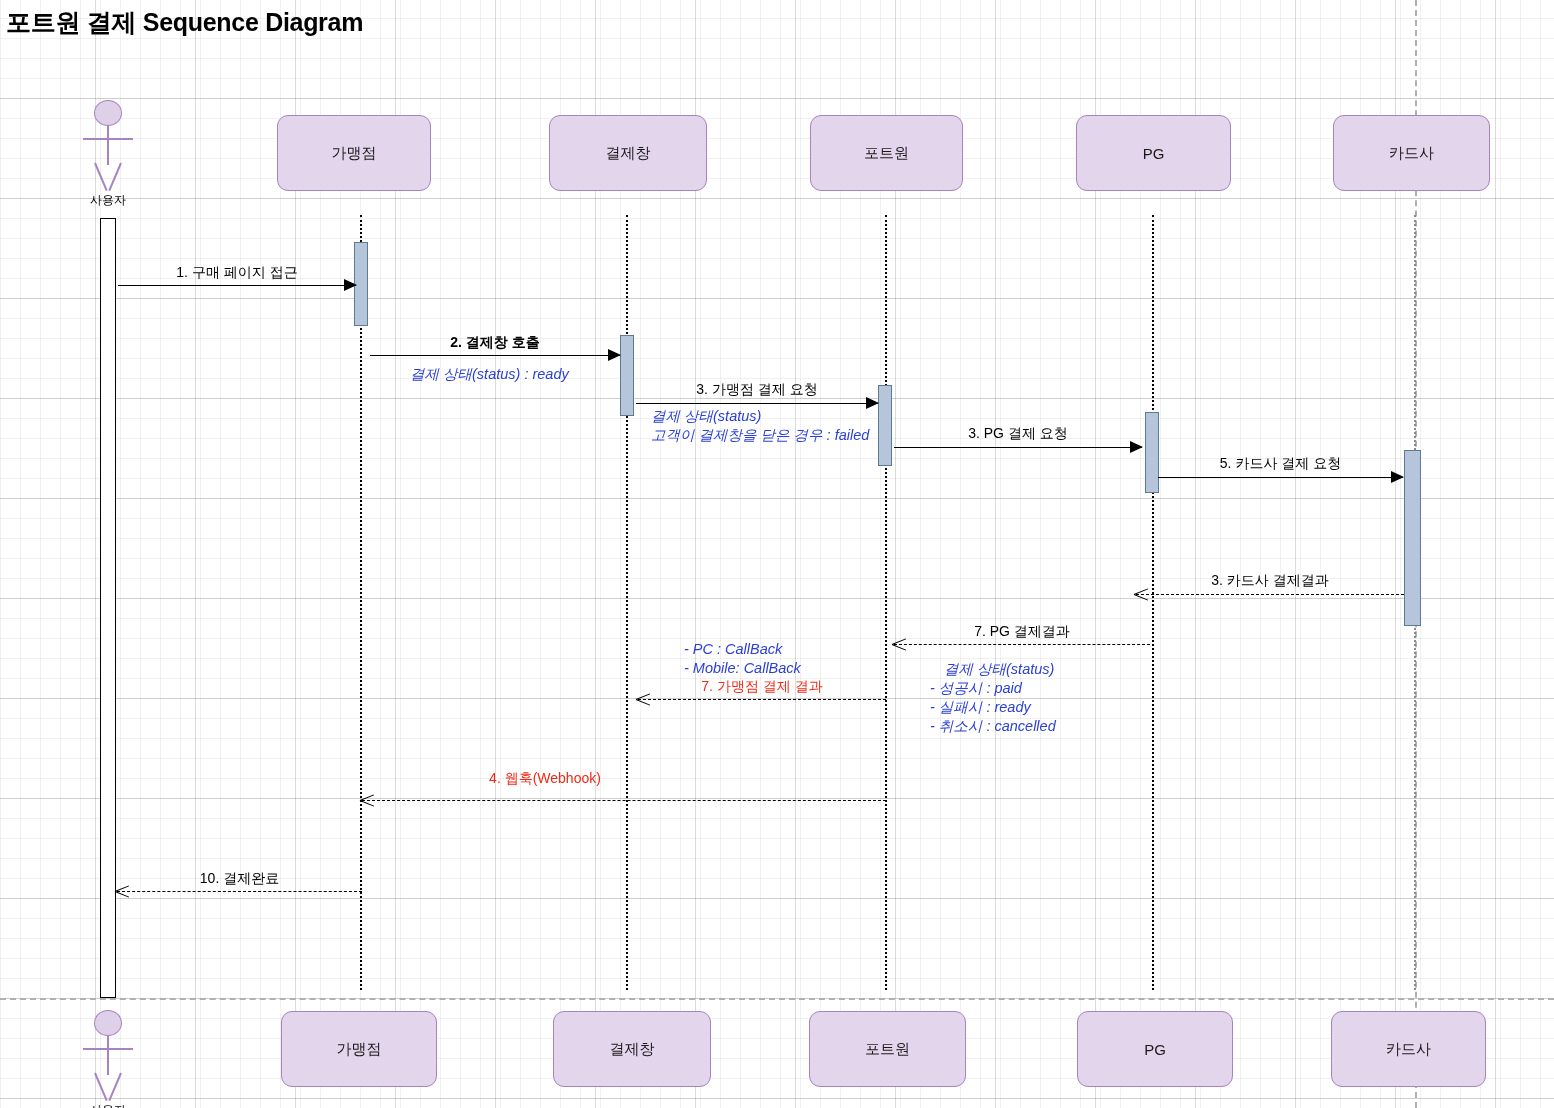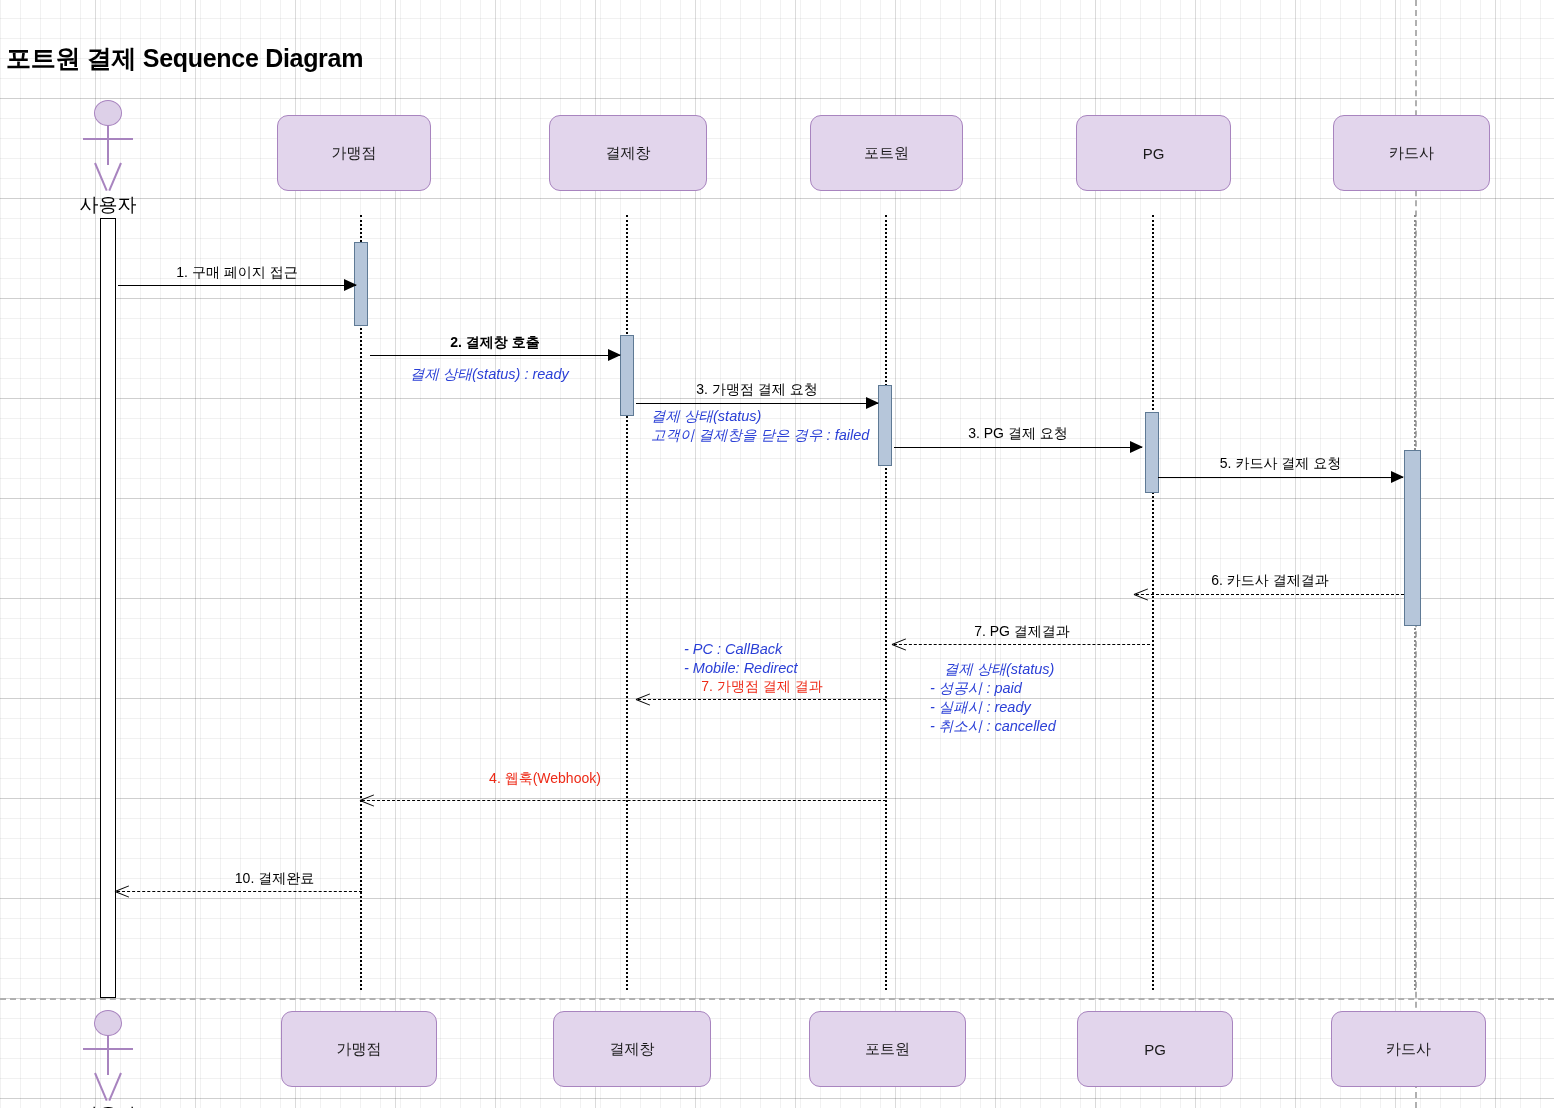--- a/index.html
+++ b/index.html
@@ -27,21 +27,21 @@
     border-left:2px dashed #b0b0b0;
   }
   .pbreak-h{
     position:absolute;left:0;right:0;height:0;
     border-top:2px dashed #b0b0b0;
   }
   
   #title{
     position:absolute;left:6px;top:6px;
     font-size:25px;font-weight:bold;color:#000;
-    letter-spacing:-0.3px;white-space:nowrap;margin-top:36px;
+    letter-spacing:-0.3px;white-space:nowrap;
   }
   
   .actor{position:absolute;}
   .actor .head{
     position:absolute;left:12px;top:0;
     width:28px;height:26px;border-radius:50%;
     background:#ddd0e8;border:1.5px solid #a884bf;box-sizing:border-box;
   }
   .actor .body{
     position:absolute;left:25px;top:25px;width:2px;height:40px;background:#a884bf;
@@ -52,21 +52,21 @@
   .actor .legL{
     position:absolute;left:12px;top:63px;width:2px;height:30px;background:#a884bf;
     transform-origin:top center;transform:rotate(-23deg);
   }
   .actor .legR{
     position:absolute;left:38px;top:63px;width:2px;height:30px;background:#a884bf;
     transform-origin:top center;transform:rotate(23deg);
   }
   .actor .alabel{
     position:absolute;left:-20px;top:92px;width:92px;text-align:center;
-    font-size:19px;color:#000;white-space:nowrap;
+    font-size:12px;color:#000;white-space:nowrap;
   }
   
   .pbox{
     position:absolute;
     background:#e2d5ec;
     border:1.5px solid #a884bf;
     border-radius:11px;
     box-sizing:border-box;
     display:flex;align-items:center;justify-content:center;
     font-size:15px;color:#1a1a1a;
@@ -182,52 +182,52 @@
   <div class="msg" style="left:1158px;top:477px;width:245px;">
     <div class="ln"></div>
     <div class="ah-r"></div>
   </div>
   <div class="mlabel" style="left:1158px;top:455px;width:245px;">5. 카드사 결제 요청</div>
 
   <div class="msg dash" style="left:1136px;top:594px;width:268px;">
     <div class="ln"></div>
     <div class="ah-l-open"></div>
   </div>
-  <div class="mlabel" style="left:1136px;top:572px;width:268px;">6. 카드사 결제결과</div>
+  <div class="mlabel" style="left:1136px;top:572px;width:268px;">3. 카드사 결제결과</div>
 
   <div class="msg dash" style="left:894px;top:644px;width:256px;">
     <div class="ln"></div>
     <div class="ah-l-open"></div>
   </div>
   <div class="mlabel" style="left:894px;top:623px;width:256px;">7. PG 결제결과</div>
 
   <div class="note blue" style="left:944px;top:660px;">결제 상태(status)</div>
   <div class="note blue" style="left:930px;top:679px;">- 성공시 : paid</div>
   <div class="note blue" style="left:930px;top:698px;">- 실패시 : ready</div>
   <div class="note blue" style="left:930px;top:717px;">- 취소시 : cancelled</div>
 
   <div class="msg dash" style="left:638px;top:699px;width:248px;">
     <div class="ln"></div>
     <div class="ah-l-open"></div>
   </div>
   <div class="note blue" style="left:684px;top:640px;">- PC : CallBack</div>
-  <div class="note blue" style="left:684px;top:659px;">- Mobile: Redirect</div>
+  <div class="note blue" style="left:684px;top:659px;">- Mobile: CallBack</div>
   <div class="mlabel" style="left:638px;top:678px;width:248px;color:#ee2b18;">7. 가맹점 결제 결과</div>
 
   <div class="msg dash" style="left:362px;top:800px;width:524px;">
     <div class="ln"></div>
     <div class="ah-l-open"></div>
   </div>
   <div class="mlabel" style="left:362px;top:770px;width:366px;color:#ee2b18;">4. 웹훅(Webhook)</div>
 
   <div class="msg dash" style="left:117px;top:891px;width:245px;">
     <div class="ln"></div>
     <div class="ah-l-open"></div>
   </div>
-  <div class="mlabel" style="left:117px;top:870px;width:245px;margin-left:35px;">10. 결제완료</div>
+  <div class="mlabel" style="left:117px;top:870px;width:245px;">10. 결제완료</div>
 
   <div class="actor" style="left:82px;top:1010px;">
     <div class="head"></div>
     <div class="body"></div>
     <div class="arms"></div>
     <div class="legL"></div>
     <div class="legR"></div>
     <div class="alabel">사용자</div>
   </div>
 

